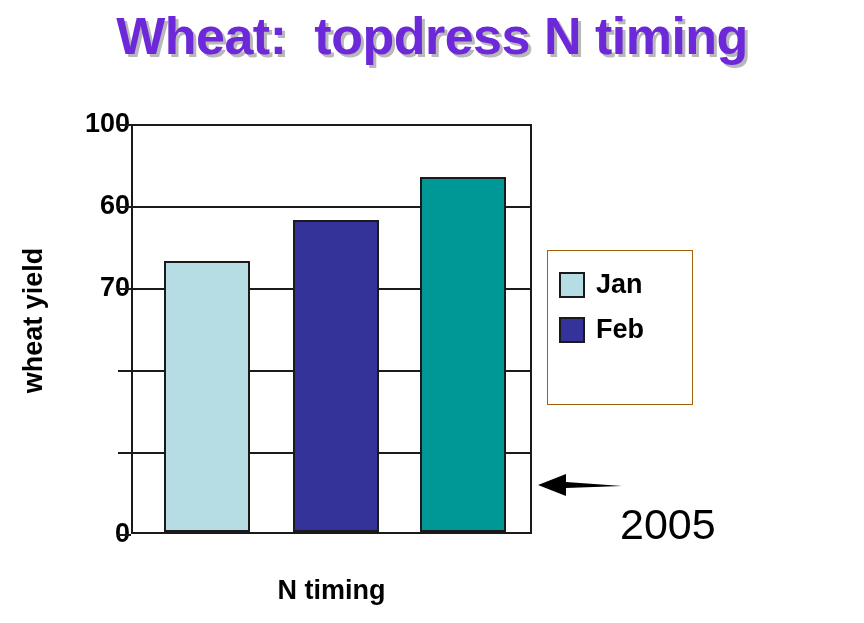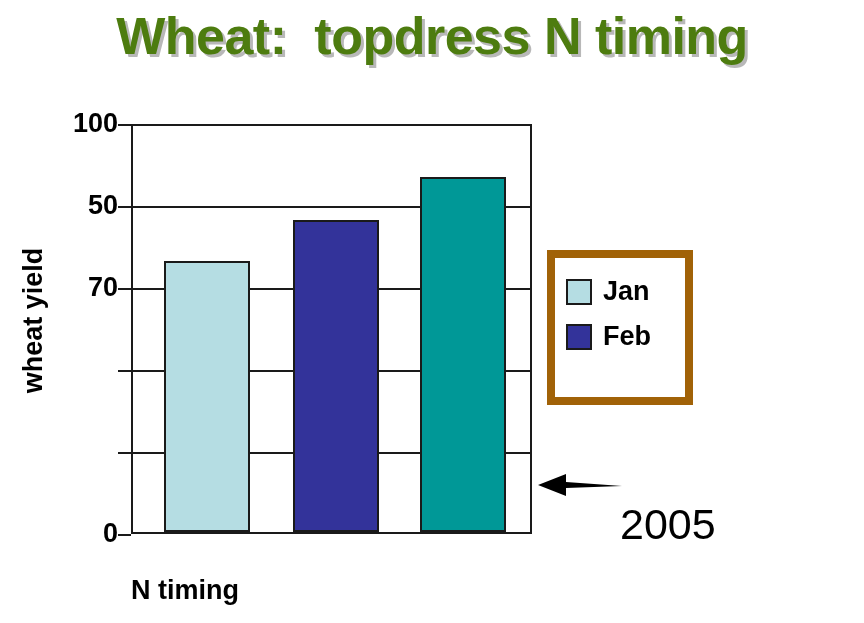--- a/index.html
+++ b/index.html
@@ -20,21 +20,21 @@
   #chart-title {
     position: absolute;
     left: 0;
     top: 6px;
     width: 864px;
     text-align: center;
     font-size: 52px;
     font-weight: bold;
     letter-spacing: -0.5px;
     white-space: pre;
-    color: #4d7c0f;
+    color: #6d28d9;
     text-shadow: 3px 3px 0 #b8b8b8;
   }
 
   
   #plot-area {
     position: absolute;
     left: 131px;
     top: 124px;
     width: 401px;
     height: 410px;
@@ -66,60 +66,62 @@
     font-size: 27px;
     font-weight: bold;
     line-height: 1;
   }
   #ylabels-wrap {
     position: absolute;
     left: 0;
     top: 0;
     width: 118px;
     height: 623px;
+    padding-left: 12px;
   }
 
   
   #y-axis-title {
     position: absolute;
     left: -72px;
     top: 305px;
     width: 210px;
     text-align: center;
     font-size: 27px;
     font-weight: bold;
     transform: rotate(-90deg);
     transform-origin: center center;
     white-space: nowrap;
   }
   #x-axis-title {
     position: absolute;
     left: 131px;
     top: 575px;
     width: 401px;
+    text-align: center;
     font-size: 27px;
     font-weight: bold;
   }
 
   
   .bar {
     position: absolute;
     bottom: 0;
     border: 2px solid #1a1a1a;
     box-sizing: border-box;
   }
 
   
   #legend {
     position: absolute;
     left: 547px;
     top: 250px;
     width: 146px;
     height: 155px;
-    border: 8px solid #a16207;
+    border: 1px solid #a16207;
     background: #ffffff;
     box-sizing: border-box;
     padding: 11px 0 0 11px;
   }
   .legend-item {
     display: flex;
     align-items: center;
     height: 45px;
   }
   .legend-swatch {
@@ -155,21 +157,21 @@
     height: 30px;
   }
 </style>
 </head>
 <body>
 
 <div id="chart-title">Wheat:  topdress N timing</div>
 
 <div id="ylabels-wrap">
   <div class="ylabel" style="top:110px">100</div>
-  <div class="ylabel" style="top:192px">50</div>
+  <div class="ylabel" style="top:192px">60</div>
   <div class="ylabel" style="top:274px">70</div>
   <div class="ylabel" style="top:520px">0</div>
 
   <div class="ytick" style="top:124px"></div>
   <div class="ytick" style="top:206px"></div>
   <div class="ytick" style="top:288px"></div>
   <div class="ytick" style="top:370px"></div>
   <div class="ytick" style="top:452px"></div>
   <div class="ytick" style="top:534px"></div>
 </div>

